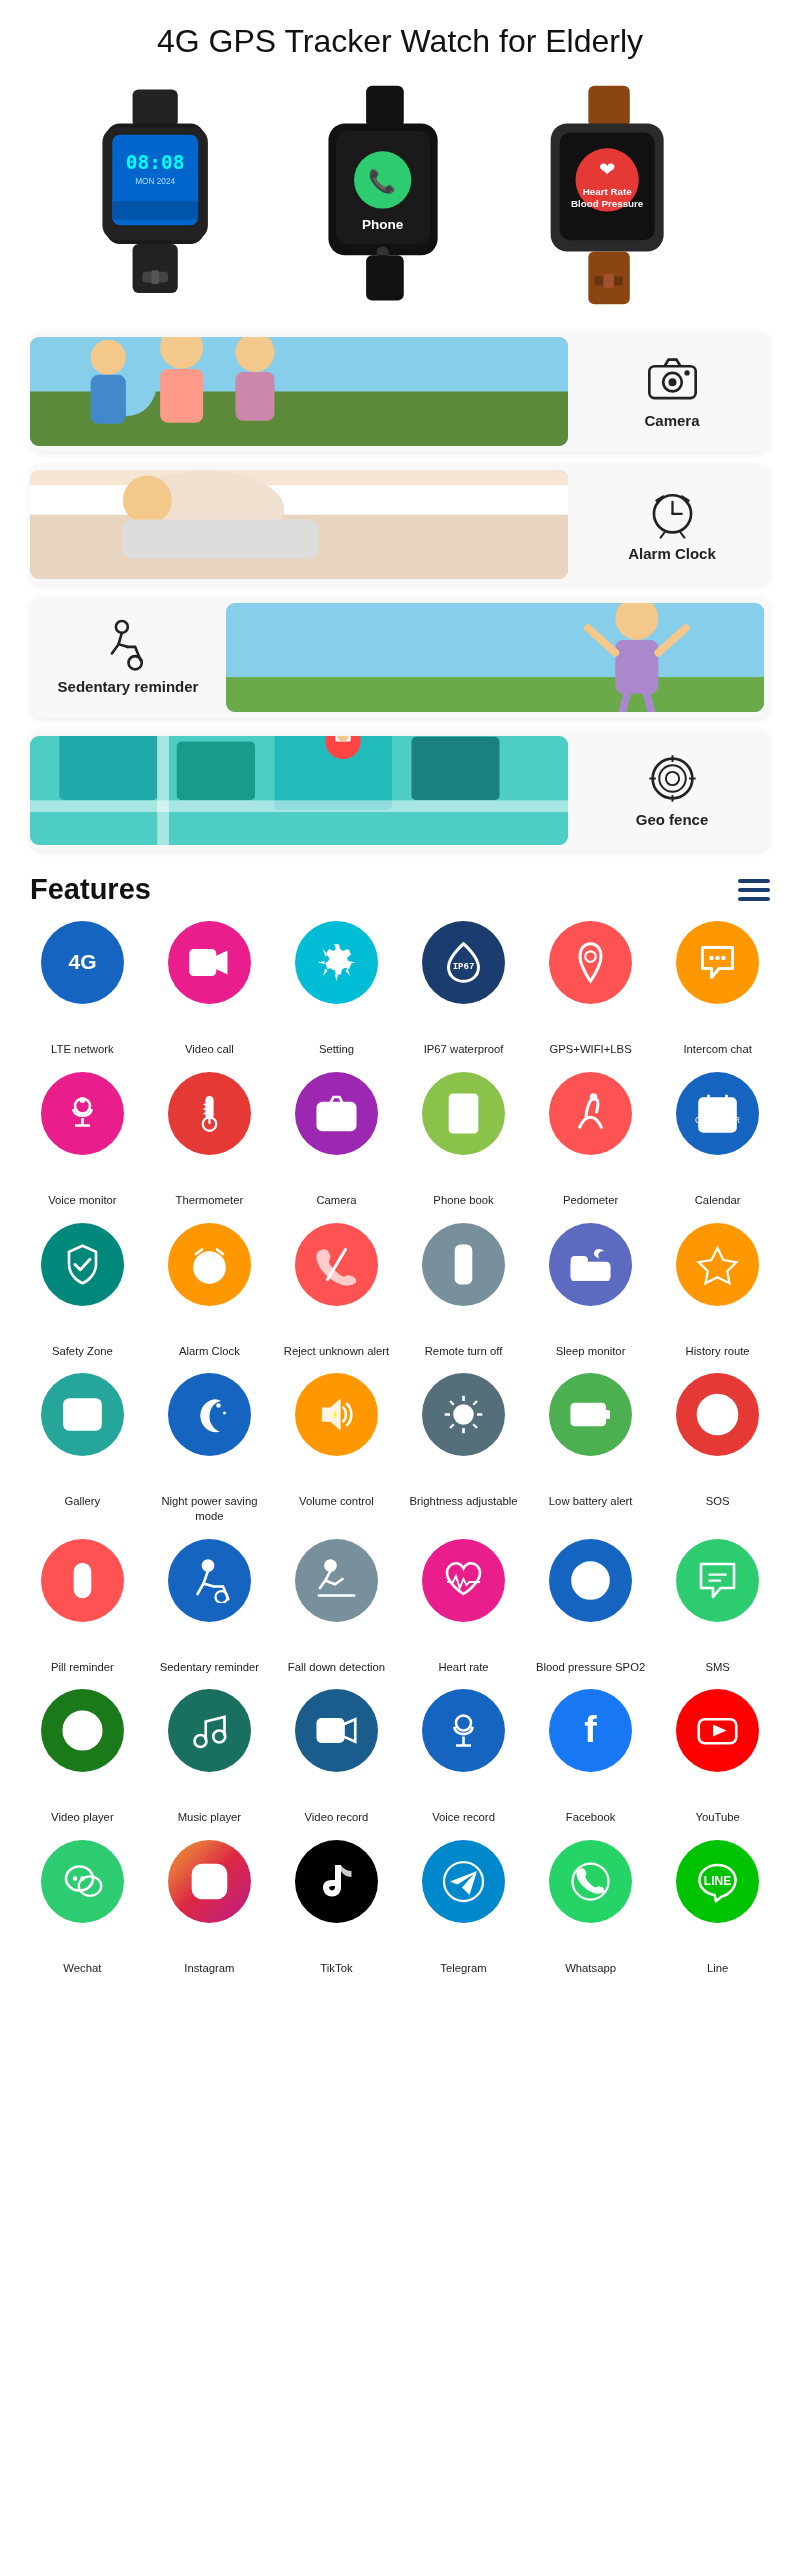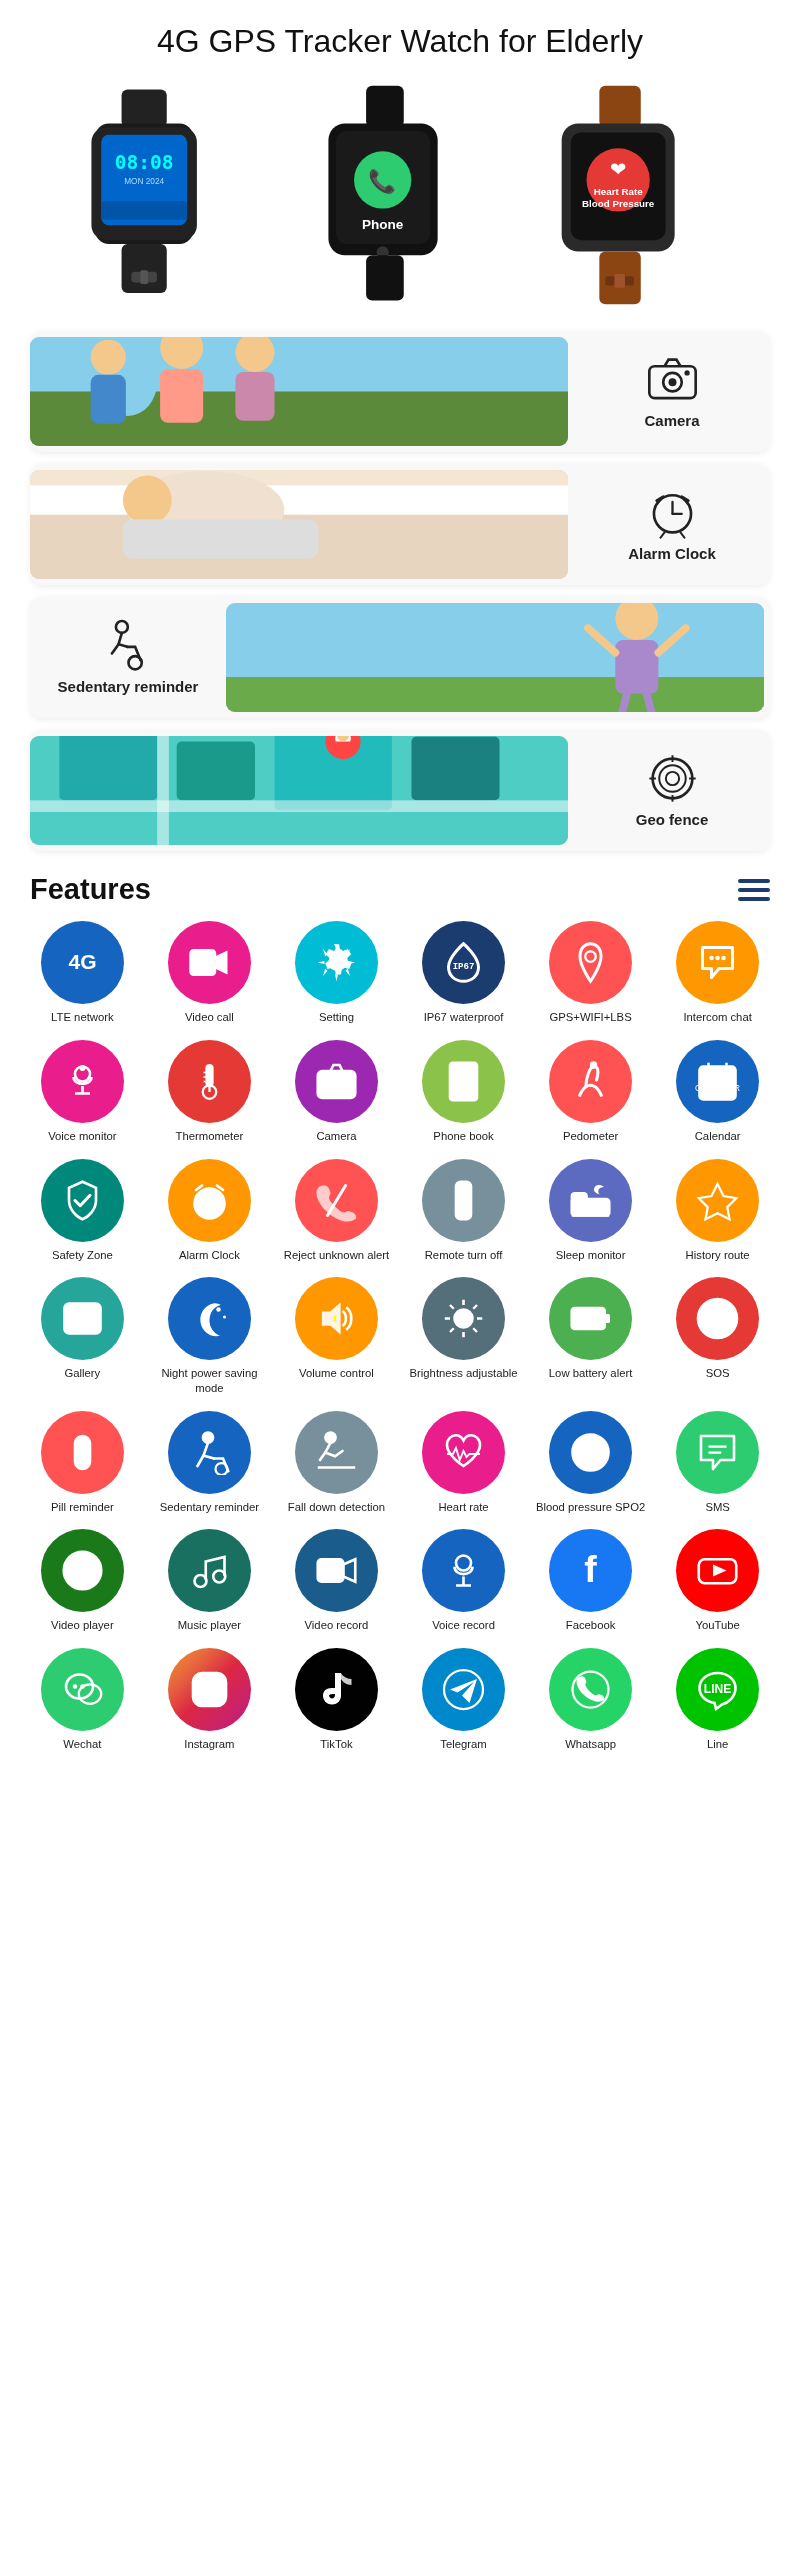--- a/index.html
+++ b/index.html
@@ -14,21 +14,21 @@
       font-weight: normal;
       text-align: center;
       padding: 22.6px 15px 15px;
       color: #111;
     }
     
     .watches-section {
       display: flex;
       justify-content: center;
       align-items: flex-end;
-      gap: 11px;
+      gap: 0;
       padding: 7.5px 30px 22.6px;
     }
     .watch-img {
       width: 226px;
       height: 226px;
       border-radius: 9px;
       display: flex;
       align-items: center;
       justify-content: center;
       overflow: hidden;
@@ -116,39 +116,40 @@
     .features-grid {
       padding: 0 22.6px 22.6px;
       display: grid;
       grid-template-columns: repeat(6, 1fr);
       gap: 15px 7.5px;
     }
     .feature-item {
       display: flex;
       flex-direction: column;
       align-items: center;
-      gap: 6px;
+      gap: 22px;
     }
     .feature-icon {
       width: 83px;
       height: 83px;
       border-radius: 50%;
       display: flex;
       align-items: center;
       justify-content: center;
       font-size: 30px;
       color: #fff;
       overflow: hidden;
     }
     .feature-item-label {
       font-size: 11.3px;
       color: #222;
       text-align: center;
       font-weight: 500;
       line-height: 1.3;
+      margin-top: 16px;
     }
 
     
     .ic-blue { background: #1565C0; }
     .ic-pink { background: #E91E8C; }
     .ic-green { background: #2ECC71; }
     .ic-teal { background: #00BCD4; }
     .ic-darkblue { background: #1a3c6e; font-family: Liberation Mono, monospace; }
     .ic-red-light { background: #FF5252; }
     .ic-orange { background: #FF9800; }

